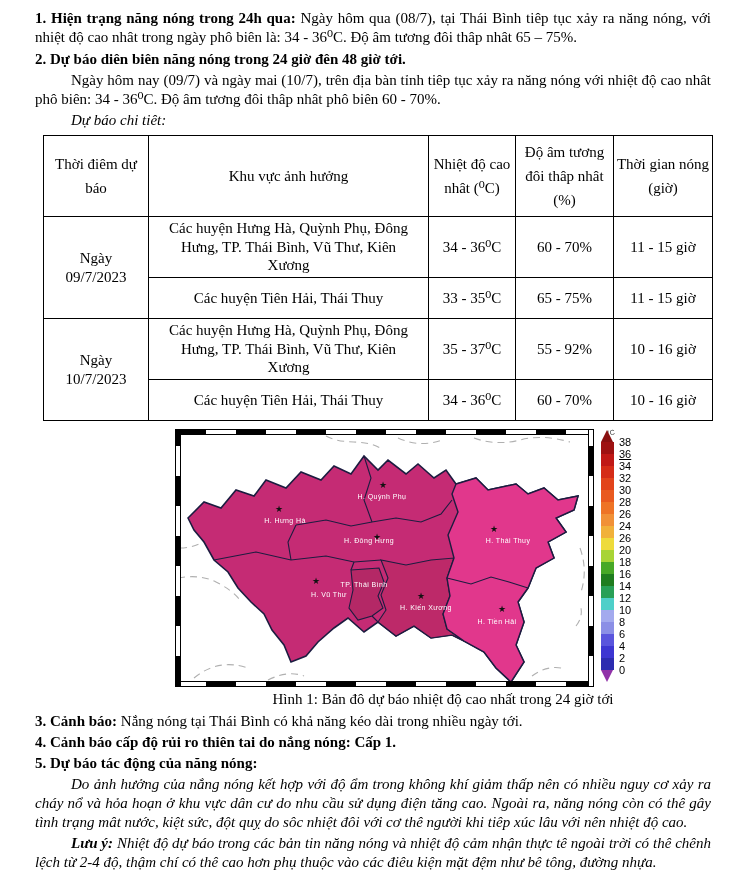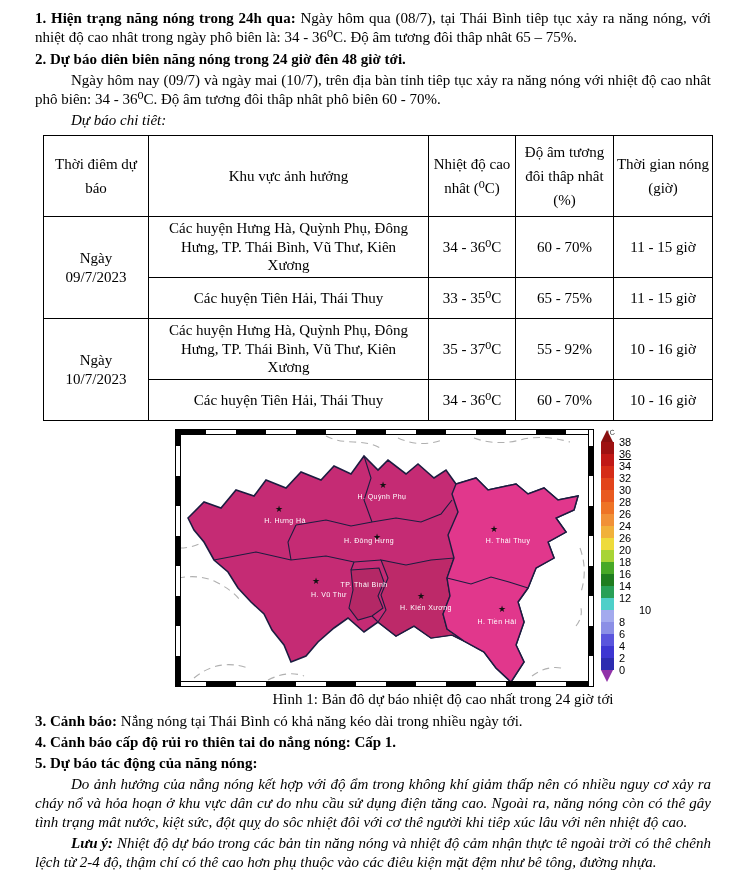--- a/index.html
+++ b/index.html
@@ -189,21 +189,21 @@
         <div class="cbar-label" style="top: 57px;">30</div>
         <div class="cbar-label" style="top: 69px;">28</div>
         <div class="cbar-label" style="top: 81px;">26</div>
         <div class="cbar-label" style="top: 93px;">24</div>
         <div class="cbar-label" style="top: 105px;">26</div>
         <div class="cbar-label" style="top: 117px;">20</div>
         <div class="cbar-label" style="top: 129px;">18</div>
         <div class="cbar-label" style="top: 141px;">16</div>
         <div class="cbar-label" style="top: 153px;">14</div>
         <div class="cbar-label" style="top: 165px;">12</div>
-        <div class="cbar-label" style="top: 177px; margin-left: 20px;">10</div>
+        <div class="cbar-label" style="top: 177px;">10</div>
         <div class="cbar-label" style="top: 189px;">8</div>
         <div class="cbar-label" style="top: 201px;">6</div>
         <div class="cbar-label" style="top: 213px;">4</div>
         <div class="cbar-label" style="top: 225px;">2</div>
         <div class="cbar-label" style="top: 237px;">0</div>
       </div>
   </div>
 </div>
 
 <p class="caption">Hình 1: Bản đô dự báo nhiệt độ cao nhất trong 24 giờ tới</p>

